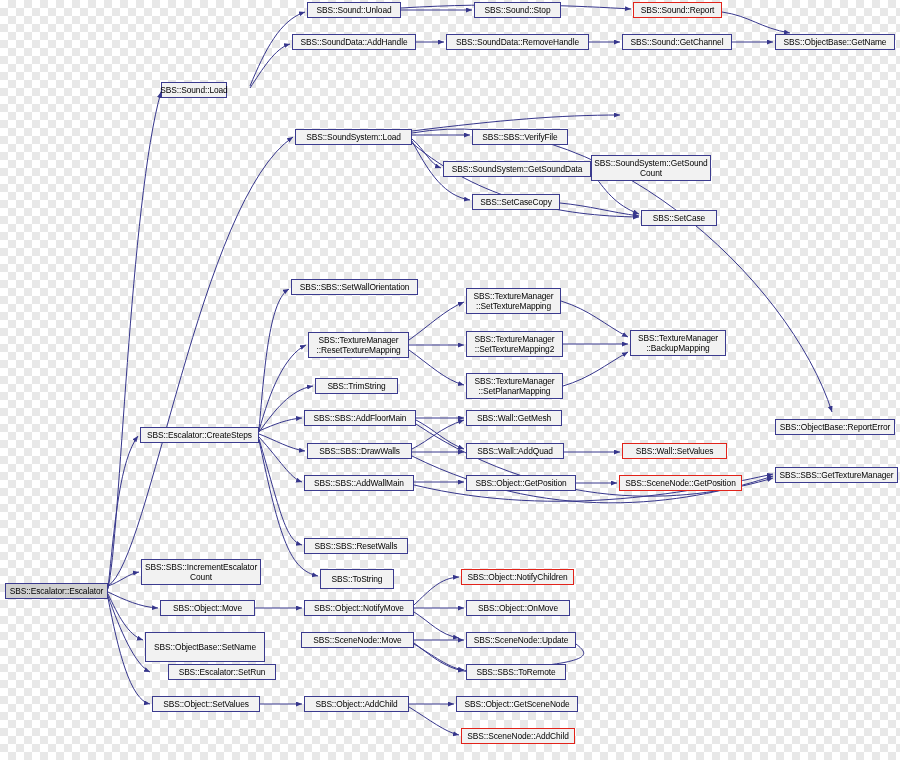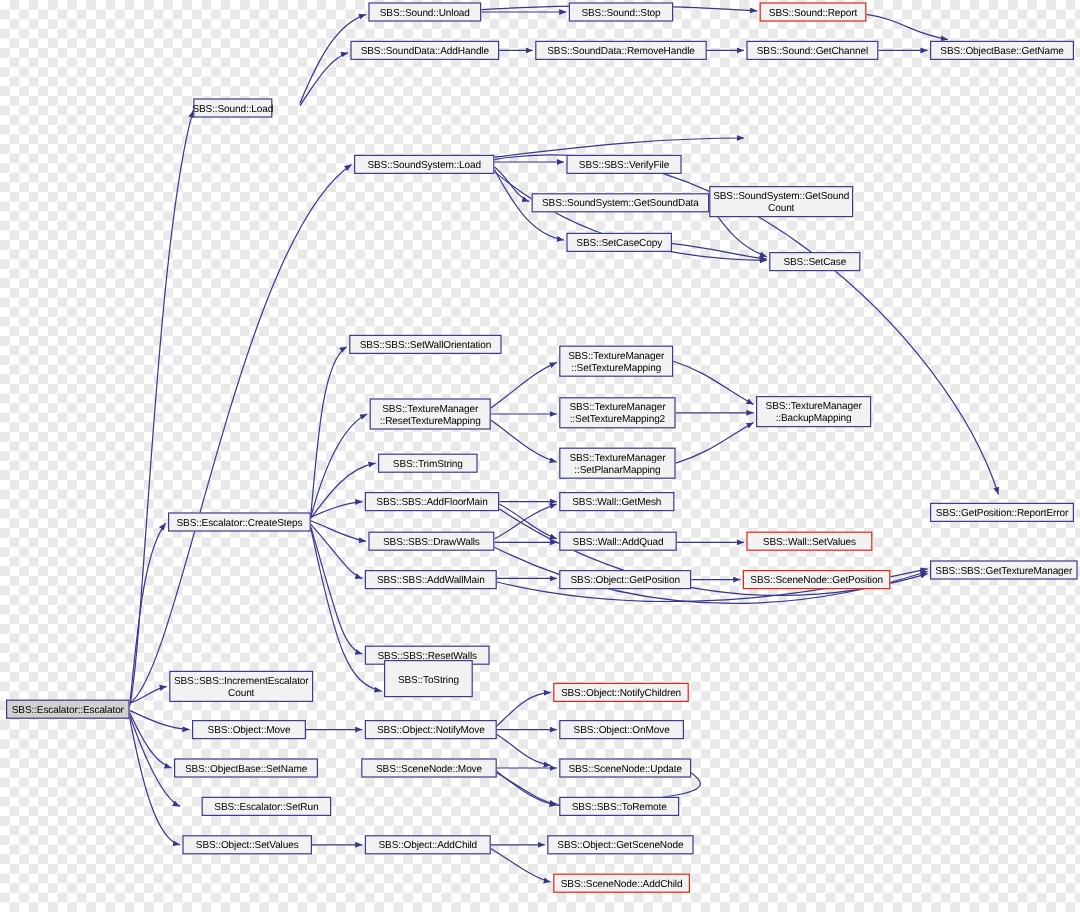--- a/index.html
+++ b/index.html
@@ -163,31 +163,31 @@
   <div class="node" style="left:315px;top:378px;width:83px;height:16px">SBS::TrimString</div>
   <div class="node" style="left:140px;top:427px;width:119px;height:16px">SBS::Escalator::CreateSteps</div>
   <div class="node" style="left:304px;top:410px;width:112px;height:16px">SBS::SBS::AddFloorMain</div>
   <div class="node" style="left:466px;top:410px;width:96px;height:16px">SBS::Wall::GetMesh</div>
   <div class="node" style="left:307px;top:443px;width:105px;height:16px">SBS::SBS::DrawWalls</div>
   <div class="node" style="left:466px;top:443px;width:98px;height:16px">SBS::Wall::AddQuad</div>
   <div class="node red" style="left:622px;top:443px;width:105px;height:16px">SBS::Wall::SetValues</div>
   <div class="node" style="left:304px;top:475px;width:110px;height:16px">SBS::SBS::AddWallMain</div>
   <div class="node" style="left:466px;top:475px;width:110px;height:16px">SBS::Object::GetPosition</div>
   <div class="node red" style="left:619px;top:475px;width:123px;height:16px">SBS::SceneNode::GetPosition</div>
-  <div class="node" style="left:775px;top:419px;width:120px;height:16px">SBS::GetPosition::ReportError</div>
+  <div class="node" style="left:775px;top:419px;width:120px;height:16px">SBS::ObjectBase::ReportError</div>
   <div class="node" style="left:775px;top:467px;width:123px;height:16px">SBS::SBS::GetTextureManager</div>
   <div class="node" style="left:304px;top:538px;width:104px;height:16px">SBS::SBS::ResetWalls</div>
   <div class="node" style="left:141px;top:559px;width:120px;height:26px">SBS::SBS::IncrementEscalator
 Count</div>
-  <div class="node" style="left:320px;top:550px;width:74px;height:31px">SBS::ToString</div>
+  <div class="node" style="left:320px;top:569px;width:74px;height:20px">SBS::ToString</div>
   <div class="node red" style="left:461px;top:569px;width:113px;height:16px">SBS::Object::NotifyChildren</div>
   <div class="node" style="left:160px;top:600px;width:95px;height:16px">SBS::Object::Move</div>
   <div class="node" style="left:304px;top:600px;width:110px;height:16px">SBS::Object::NotifyMove</div>
   <div class="node" style="left:466px;top:600px;width:104px;height:16px">SBS::Object::OnMove</div>
-  <div class="node" style="left:145px;top:632px;width:120px;height:16px">SBS::ObjectBase::SetName</div>
+  <div class="node" style="left:145px;top:632px;width:120px;height:30px">SBS::ObjectBase::SetName</div>
   <div class="node" style="left:301px;top:632px;width:113px;height:16px">SBS::SceneNode::Move</div>
   <div class="node" style="left:466px;top:632px;width:110px;height:16px">SBS::SceneNode::Update</div>
   <div class="node" style="left:168px;top:664px;width:108px;height:16px">SBS::Escalator::SetRun</div>
   <div class="node" style="left:466px;top:664px;width:100px;height:16px">SBS::SBS::ToRemote</div>
   <div class="node" style="left:152px;top:696px;width:108px;height:16px">SBS::Object::SetValues</div>
   <div class="node" style="left:304px;top:696px;width:105px;height:16px">SBS::Object::AddChild</div>
   <div class="node" style="left:456px;top:696px;width:122px;height:16px">SBS::Object::GetSceneNode</div>
   <div class="node red" style="left:461px;top:728px;width:114px;height:16px">SBS::SceneNode::AddChild</div>
 </div>
 

